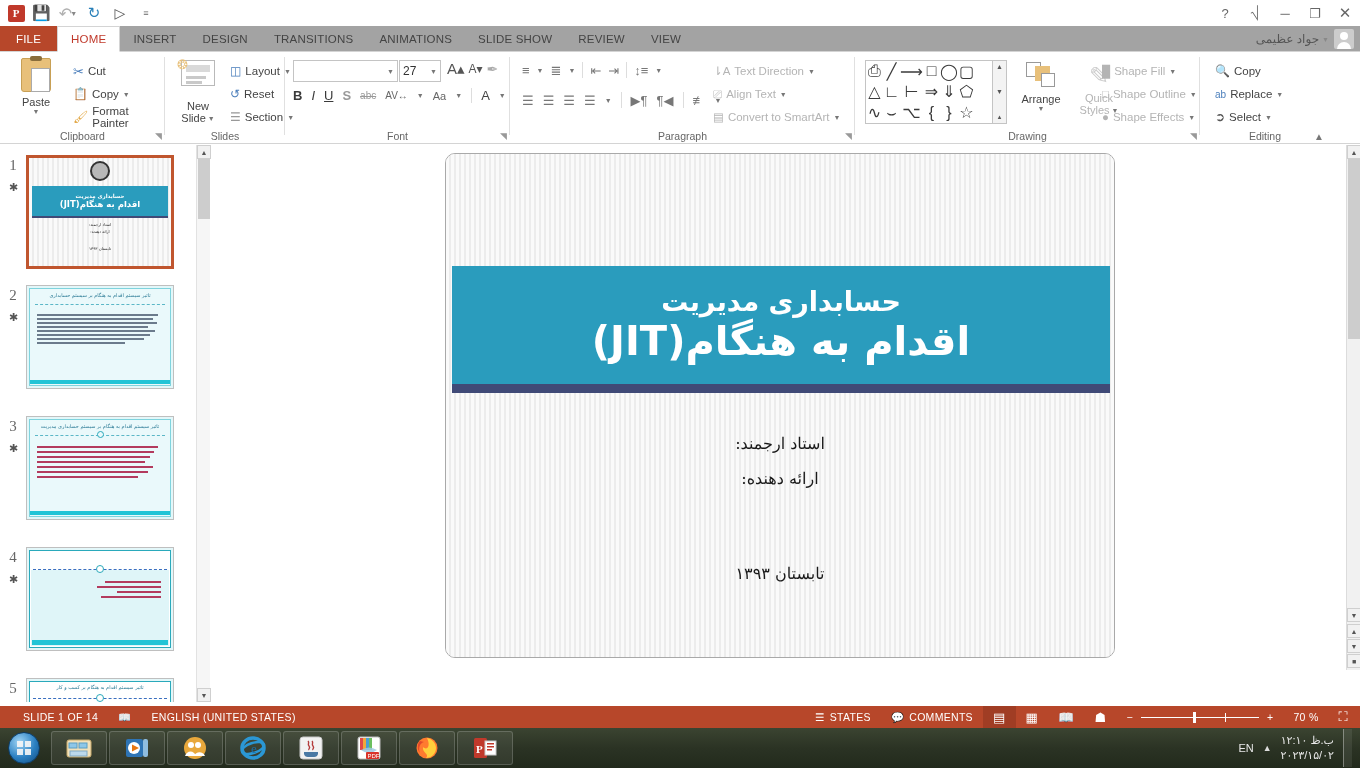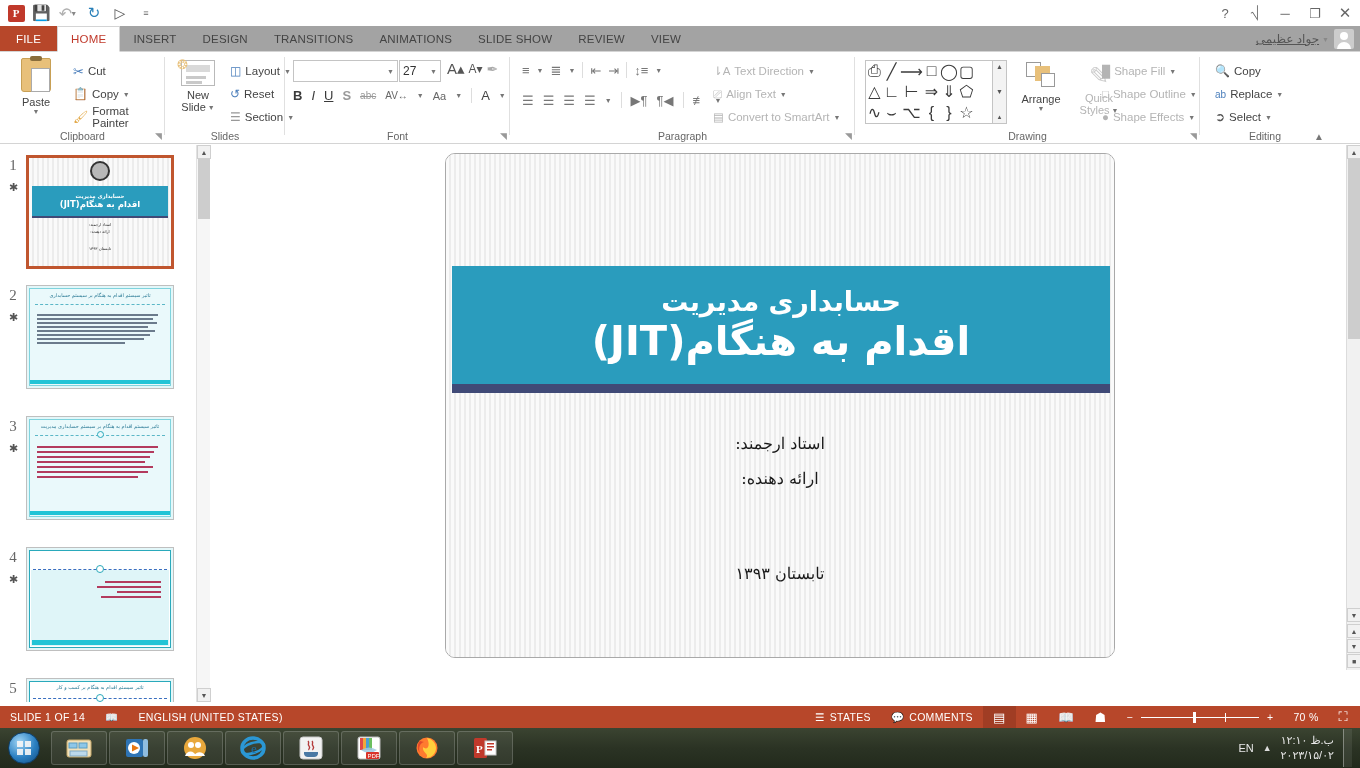--- a/index.html
+++ b/index.html
@@ -57,21 +57,21 @@
     font-size: 11.5px; color: #444; letter-spacing: .2px;
   }
   .tab.file { background: #b7472a; color: #fff; font-weight: normal; padding: 0 16px; }
   .tab.active { color: #c0392b; border-top: 1px solid #d4d4d4;
     border-left: 1px solid #d4d4d4; border-right: 1px solid #d4d4d4;
     border-bottom: 1px solid #fff; margin-bottom: -1px; background: #fff; }
   .account {
     position: absolute; right: 6px; top: 26px; height: 26px;
     display: flex; align-items: center; gap: 5px;
   }
-  .acct-name { font-size: 12px; color: #555; text-decoration: underline; }
+  .acct-name { font-size: 12px; color: #555; }
   .avatar {
     width: 20px; height: 20px; background: #ccc; border-radius: 2px;
     position: relative; overflow: hidden;
   }
   .avatar::before {
     content: ''; position: absolute; width: 8px; height: 8px; border-radius: 50%;
     background: #fff; left: 6px; top: 3px;
   }
   .avatar::after {
     content: ''; position: absolute; width: 14px; height: 8px; border-radius: 7px 7px 0 0;
@@ -350,21 +350,21 @@
     </div>
 
     <div class="grp" style="left:165px; width:120px;">
       <div class="btn-lg" style="position:absolute; left:8px; top:8px; width:50px;">
         <span class="slide-ico">
           <span class="hdr"></span>
           <span class="bar" style="top:15px; width:20px;"></span>
           <span class="bar" style="top:20px; width:16px;"></span>
           <span class="star-ico">❂</span>
         </span>
-        <span style="margin-top:3px;">New</span>
+        <span style="margin-top:14px;">New</span>
         <span style="display:flex;align-items:center;gap:2px;">
           <span>Slide</span>
           <span class="caret">▼</span>
         </span>
       </div>
       <div class="btn-sm" style="position:absolute; left:62px; top:8px;">
         <span class="ico" style="color:#4a7ebb;font-size:12px;">◫</span>
         <span>Layout</span>
         <span class="caret">▼</span>
       </div>
@@ -674,21 +674,21 @@
     <div class="sbtn">▲</div>
     <div style="position:absolute;top:14px;left:1px;width:12px;height:180px;background:#cdcdcd;"></div>
     <div class="sbtn" style="position:absolute;top:463px;">▼</div>
     <div class="sbtn" style="position:absolute;top:479px;">▲</div>
     <div class="sbtn" style="position:absolute;top:494px;">▼</div>
     <div class="sbtn" style="position:absolute;top:509px;">■</div>
   </div>
 
 
   <div class="status">
-    <div class="st-item" style="padding-left:10px;">
+    <div class="st-item" style="padding-left:23px;">
       <span>SLIDE 1 OF 14</span>
     </div>
     <div class="st-item">📖</div>
     <div class="st-item">
       <span>ENGLISH (UNITED STATES)</span>
     </div>
 
     <div style="flex:1;"></div>
 
     <div class="st-item">

